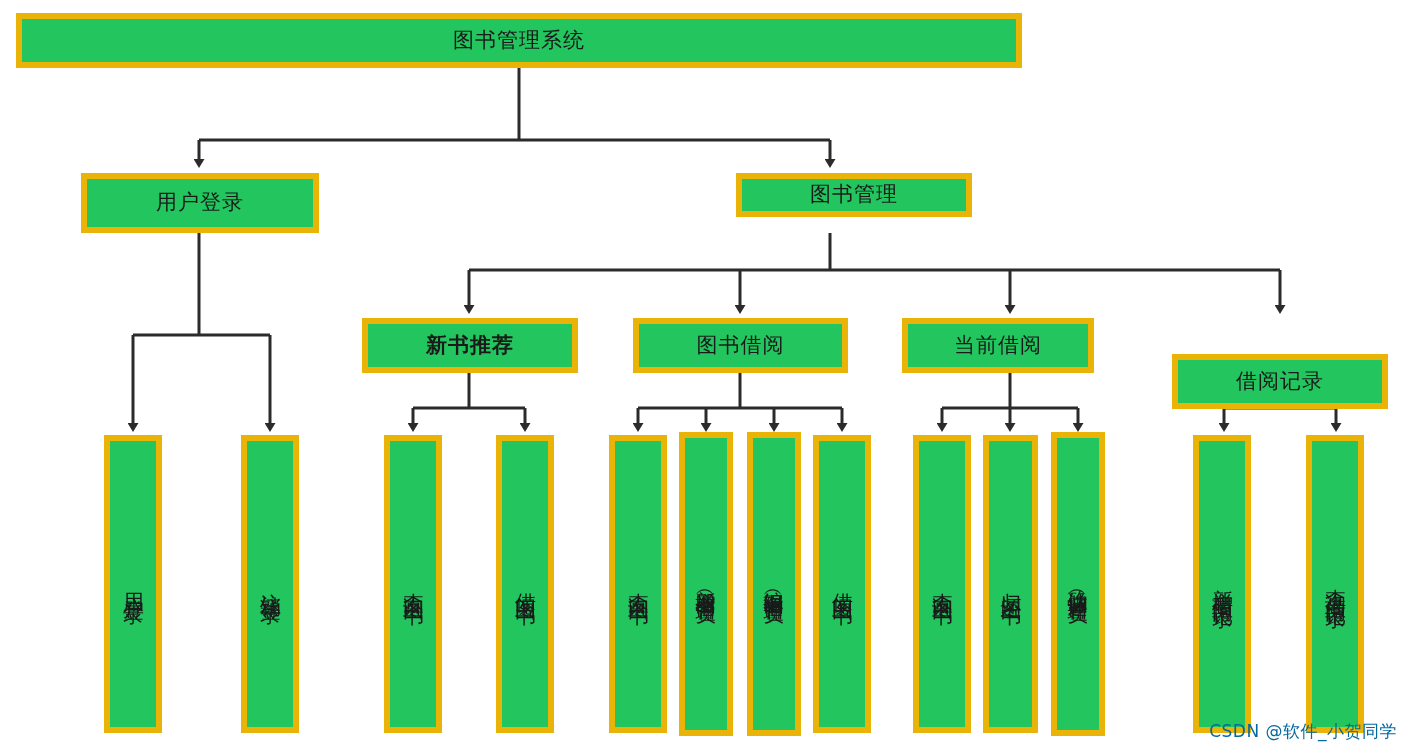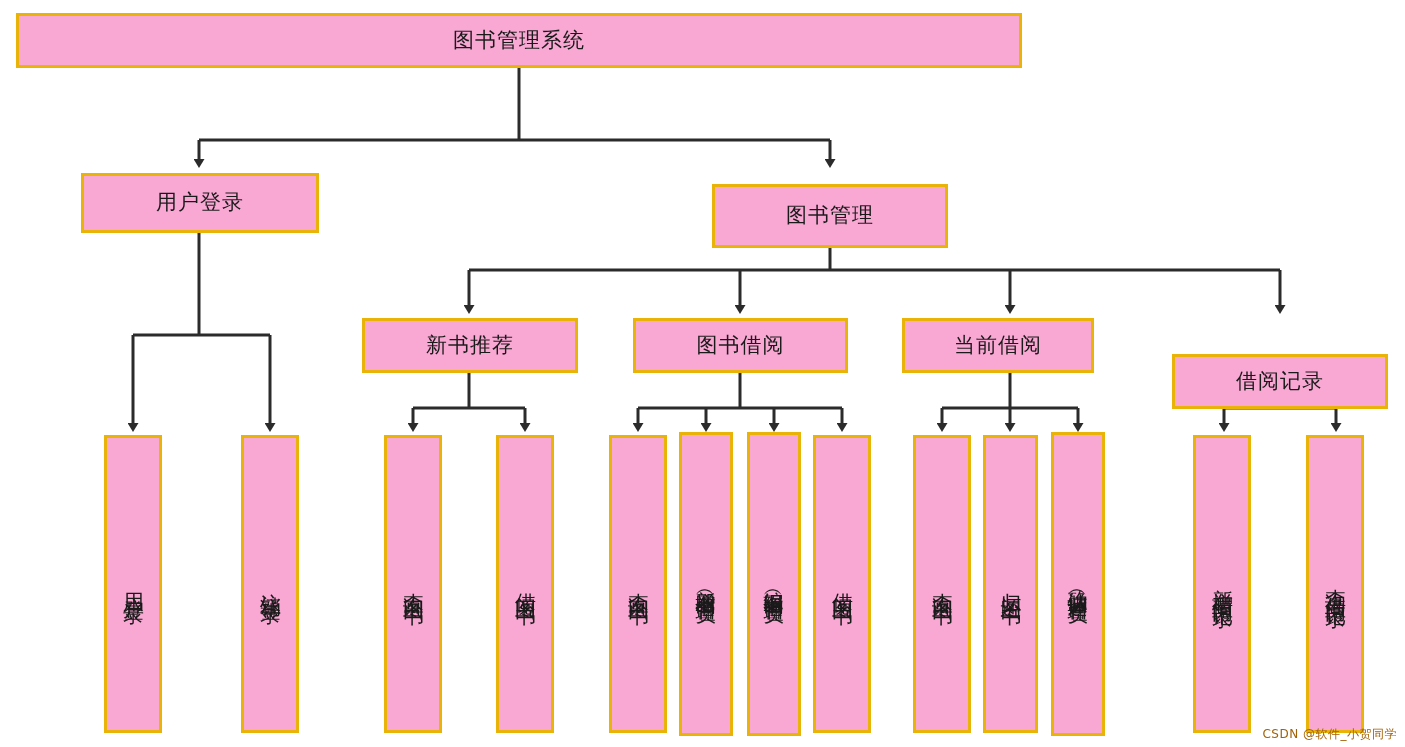--- a/index.html
+++ b/index.html
@@ -20,22 +20,22 @@
   #edge-layer {
     position: absolute;
     left: 0;
     top: 0;
     width: 1405px;
     height: 747px;
   }
   .node {
     position: absolute;
     box-sizing: border-box;
-    border: 3px solid #eab308;
-    background: #f9a8d4;
+    border: 6px solid #eab308;
+    background: #22c55e;
     display: flex;
     align-items: center;
     justify-content: center;
     color: #1a1a1a;
   }
   .node.horiz .node-label {
     font-size: 21px;
     line-height: 1.1;
     letter-spacing: 1px;
     white-space: nowrap;
@@ -53,22 +53,22 @@
     white-space: nowrap;
   }
   .node.vert.tall .node-label {
     letter-spacing: 2px;
     font-size: 20px;
   }
   #watermark {
     position: absolute;
     right: 8px;
     bottom: 4px;
-    font-size: 12px;
-    color: #a16207;
+    font-size: 17px;
+    color: #0369a1;
     white-space: nowrap;
     letter-spacing: 0.5px;
   }
 </style>
 </head>
 <body>
 
 <div id="diagram-root">
 
   <svg id="edge-layer" viewBox="0 0 1405 747" width="1405" height="747" xmlns="http://www.w3.org/2000/svg">
@@ -121,25 +121,25 @@
     </g>
   </svg>
 
   <div class="node horiz" style="left:16px; top:13px; width:1006px; height:55px;">
     <span class="node-label">图书管理系统</span>
   </div>
 
   <div class="node horiz" style="left:81px; top:173px; width:238px; height:60px;">
     <span class="node-label">用户登录</span>
   </div>
-  <div class="node horiz" style="left:712px; top:173px; width:236px; height:64px;margin-top:11px;">
+  <div class="node horiz" style="left:736px; top:173px; width:236px; height:44px;">
     <span class="node-label">图书管理</span>
   </div>
 
-  <div class="node horiz" style="left:362px; top:318px; width:216px; height:55px;">
+  <div class="node horiz" style="left:362px; top:318px; width:216px; height:55px;font-weight:bold;">
     <span class="node-label">新书推荐</span>
   </div>
   <div class="node horiz" style="left:633px; top:318px; width:215px; height:55px;justify-content:center;">
     <span class="node-label">图书借阅</span>
   </div>
   <div class="node horiz" style="left:902px; top:318px; width:192px; height:55px;">
     <span class="node-label">当前借阅</span>
   </div>
   <div class="node horiz" style="left:1172px; top:318px; width:216px; height:55px;margin-top:36px;">
     <span class="node-label">借阅记录</span>

